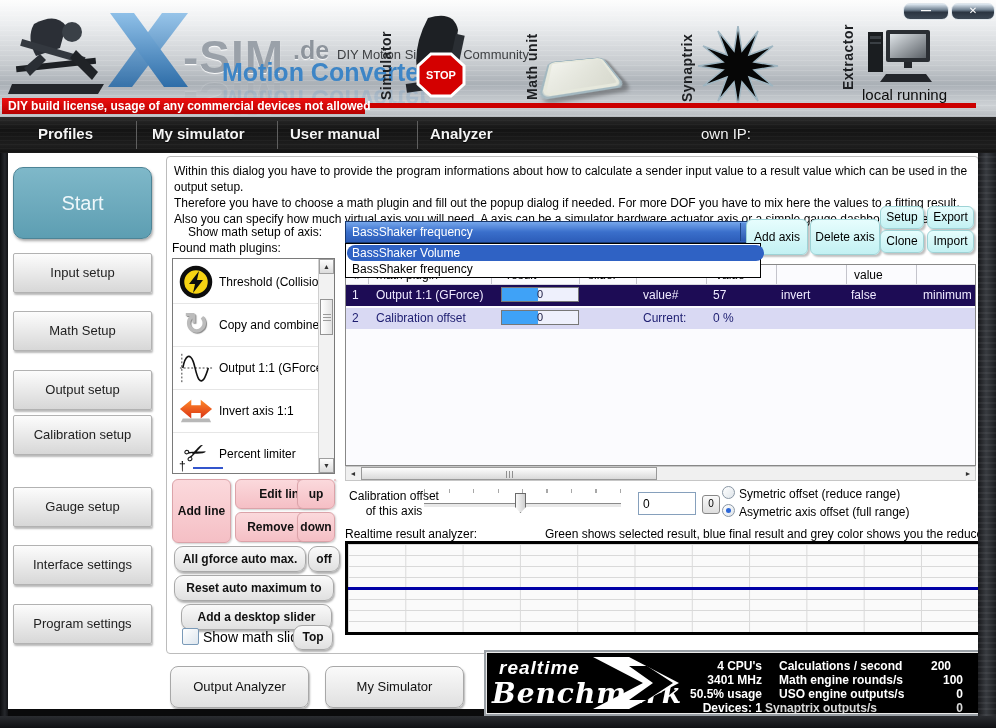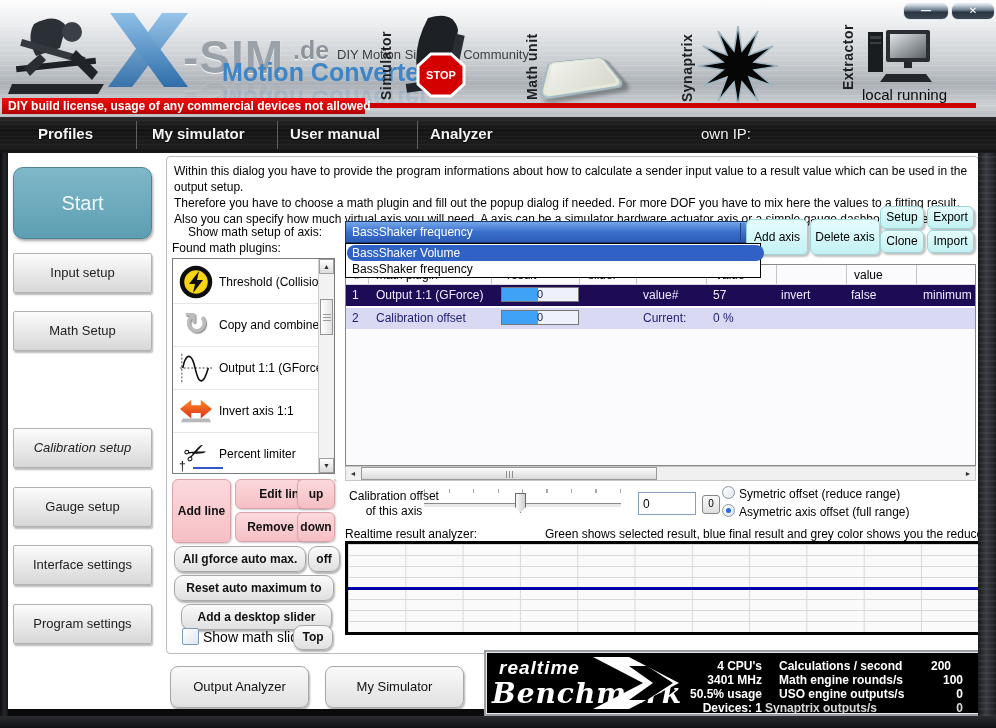--- a/index.html
+++ b/index.html
@@ -204,21 +204,22 @@
   <span class="abs menu-item" style="left:430px;">Analyzer</span>
   <span class="abs menu-item" style="left:701px;font-weight:400;">own IP:</span>
 
   <div class="abs" id="content"></div>
   <div class="abs" id="leftstrip"></div>
   <div class="abs" id="mainpanel"></div>
 
   <div class="abs teal-btn" style="top:167px;height:70px;font-size:20px;line-height:70px;">Start</div>
   <div class="abs side-btn" style="top:253px;">Input setup</div>
   <div class="abs side-btn" style="top:311px;">Math Setup</div>
-  <div class="abs side-btn" style="top:428px;font-style:italic;">Calibration setup</div>
+  <div class="abs side-btn" style="top:370px;">Output setup</div>
+  <div class="abs side-btn" style="top:415px;">Calibration setup</div>
   <div class="abs side-btn" style="top:487px;">Gauge setup</div>
   <div class="abs side-btn" style="top:545px;">Interface settings</div>
   <div class="abs side-btn" style="top:604px;">Program settings</div>
 
   <div class="abs" id="instr">
     <div>Within this dialog you have to provide the program informations about how to calculate a sender input value to a result value which can be used in the output setup.</div>
     <div>Therefore you have to choose a math plugin and fill out the popup dialog if needed. For more DOF you have to mix here the values to a fitting result.</div>
     <div>Also you can specify how much virtual axis you will need. A axis can be a simulator hardware actuator axis or a simple gauge dashboard system.</div>
   </div>
 

